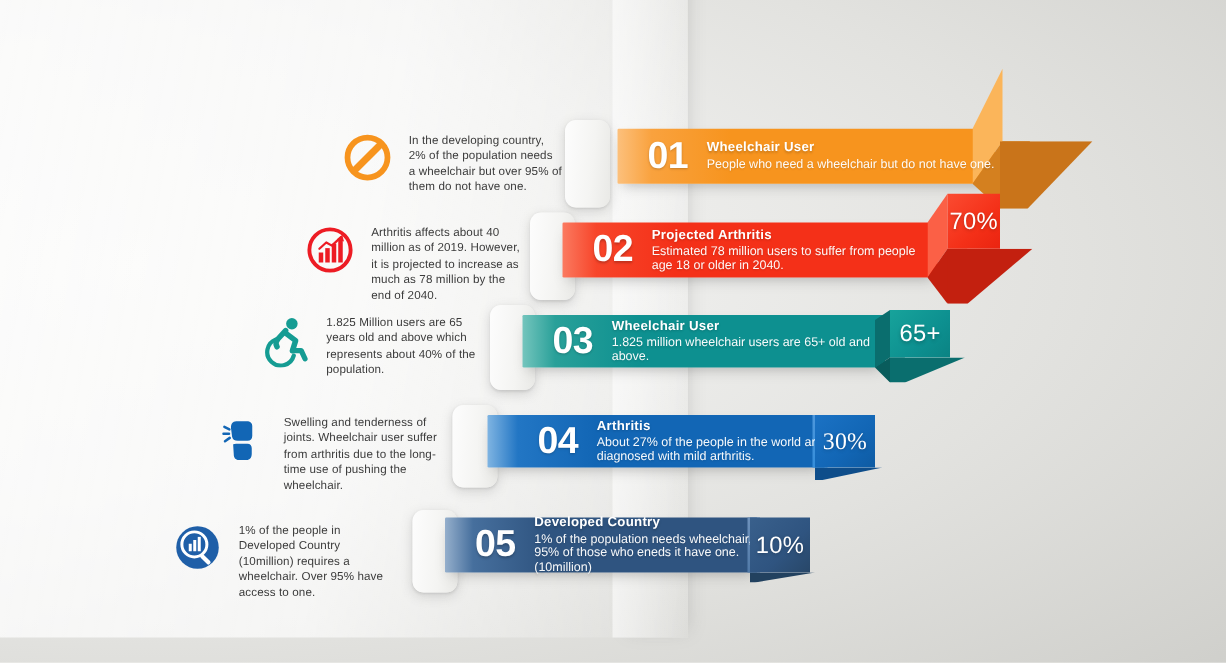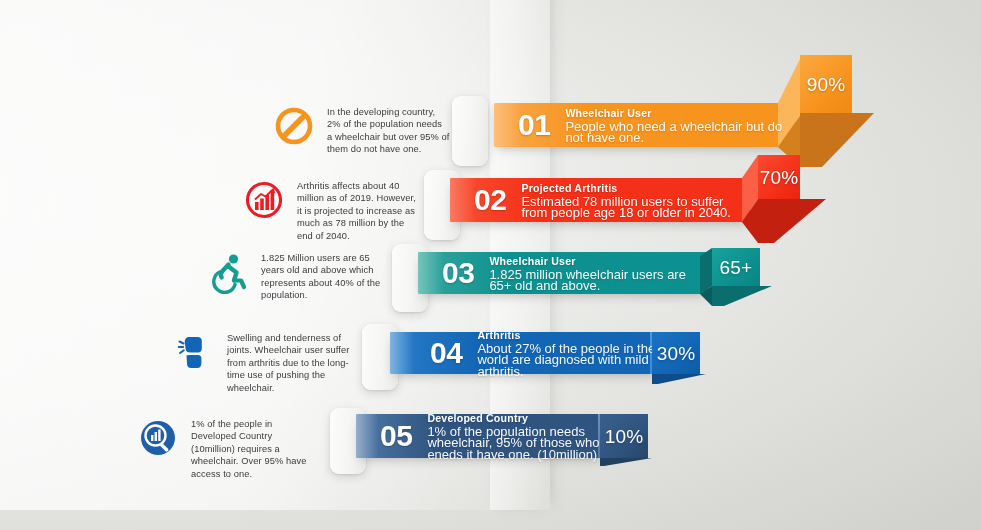--- a/index.html
+++ b/index.html
@@ -50,21 +50,21 @@
     box-shadow:0 5px 10px -4px rgba(90,90,90,.40);
   }
   .bar .num{
     position:relative;z-index:3;color:#fff;font-weight:bold;
     font-size:30px;letter-spacing:-0.5px;line-height:1;
     text-shadow:0 1px 2px rgba(0,0,0,.22);
   }
   .bar .copy{position:relative;z-index:3;color:#fff;}
   .bar .ttl{font-size:10.6px;font-weight:bold;line-height:13px;letter-spacing:.02em;
     text-shadow:0 1px 2px rgba(0,0,0,.20);}
-  .bar .sub{font-size:13px;line-height:11.4px;opacity:.96;margin-top:1px;
+  .bar .sub{font-size:10px;line-height:11.4px;opacity:.96;margin-top:1px;
     text-shadow:0 1px 2px rgba(0,0,0,.18);}
 
   
   .riser{position:absolute;z-index:4;}
   .riser .face{
     position:absolute;inset:0;display:flex;align-items:center;justify-content:center;
     color:#fff;font-size:19px;line-height:1;letter-spacing:.01em;
     text-shadow:0 1px 3px rgba(0,0,0,.25);
   }
 
@@ -95,23 +95,20 @@
     <div class="copy" style="margin-left:15px;">
       <div class="ttl">Wheelchair User</div>
       <div class="sub">People who need a wheelchair but do not have one.</div>
     </div>
   </div>
 
   <svg class="wedge" style="left:778px;top:55px;width:46px;height:112px;" viewBox="0 0 46 112" preserveAspectRatio="none">
     <polygon points="0,48 24,0 24,58 0,92" fill="#FBB55A"></polygon>
     <polygon points="0,92 24,58 46,58 22,112" fill="#D4801F"></polygon>
   </svg>
-  <div class="riser" style="left:800px;top:55px;width:52px;height:58px;">
-    <div class="face" style="background:linear-gradient(135deg,#FBA940,#F7941E 60%,#EE8A12);">90%</div>
-  </div>
   <svg style="position:absolute;left:800px;top:113px;width:74px;height:54px;z-index:3;" viewBox="0 0 74 54" preserveAspectRatio="none">
     <polygon points="0,0 52,0 74,0 22,54 0,54" fill="#C9741A"></polygon>
   </svg>
 
   <div class="tab" style="left:424px;top:170px;width:36px;height:70px;"></div>
 
   <div class="info" style="left:242px;top:178px;width:180px;">
     <svg class="ico" viewBox="0 0 44 44">
       <circle cx="22" cy="22" r="16.5" fill="none" stroke="#ED1C24" stroke-width="3.1"></circle>
       <rect x="13" y="24" width="3.6" height="8" fill="#ED1C24"></rect>
@@ -189,21 +186,21 @@
   <div class="bar" style="left:390px;top:332px;width:270px;height:42px;padding-left:40px;">
     <div class="body" style="background:linear-gradient(90deg,#7FB4E2 0%,#2276C4 9%,#1266B5 32%,#1266B5 100%);"></div>
     <div class="num">04</div>
     <div class="copy" style="margin-left:15px;">
       <div class="ttl">Arthritis</div>
       <div class="sub">About 27% of the people in the world are diagnosed with mild arthritis.</div>
     </div>
   </div>
   <div class="riser" style="left:650px;top:332px;width:12px;height:42px;background:linear-gradient(135deg,#4F98DC,#2E8BDA);z-index:2;"></div>
   <div class="riser" style="left:652px;top:332px;width:48px;height:42px;">
-    <div class="face" style="background:linear-gradient(135deg,#1B72C4,#1266B5 60%,#0E5BA3);">30%</div>
+    <div class="face" style="background:linear-gradient(135deg,#1B72C4,#1266B5 60%,#0E5BA3);font-family:Liberation Serif, serif;">30%</div>
   </div>
   <svg style="position:absolute;left:652px;top:374px;width:54px;height:10px;z-index:3;" viewBox="0 0 54 10" preserveAspectRatio="none">
     <polygon points="0,0 48,0 54,0 6,10 0,10" fill="#0E4D8A"></polygon>
   </svg>
 
   <div class="tab" style="left:330px;top:408px;width:36px;height:66px;"></div>
 
   <div class="info" style="left:136px;top:416px;width:178px;">
     <svg class="ico" viewBox="0 0 44 44">
       <circle cx="22" cy="22" r="17" fill="#1F5FA8"></circle>

